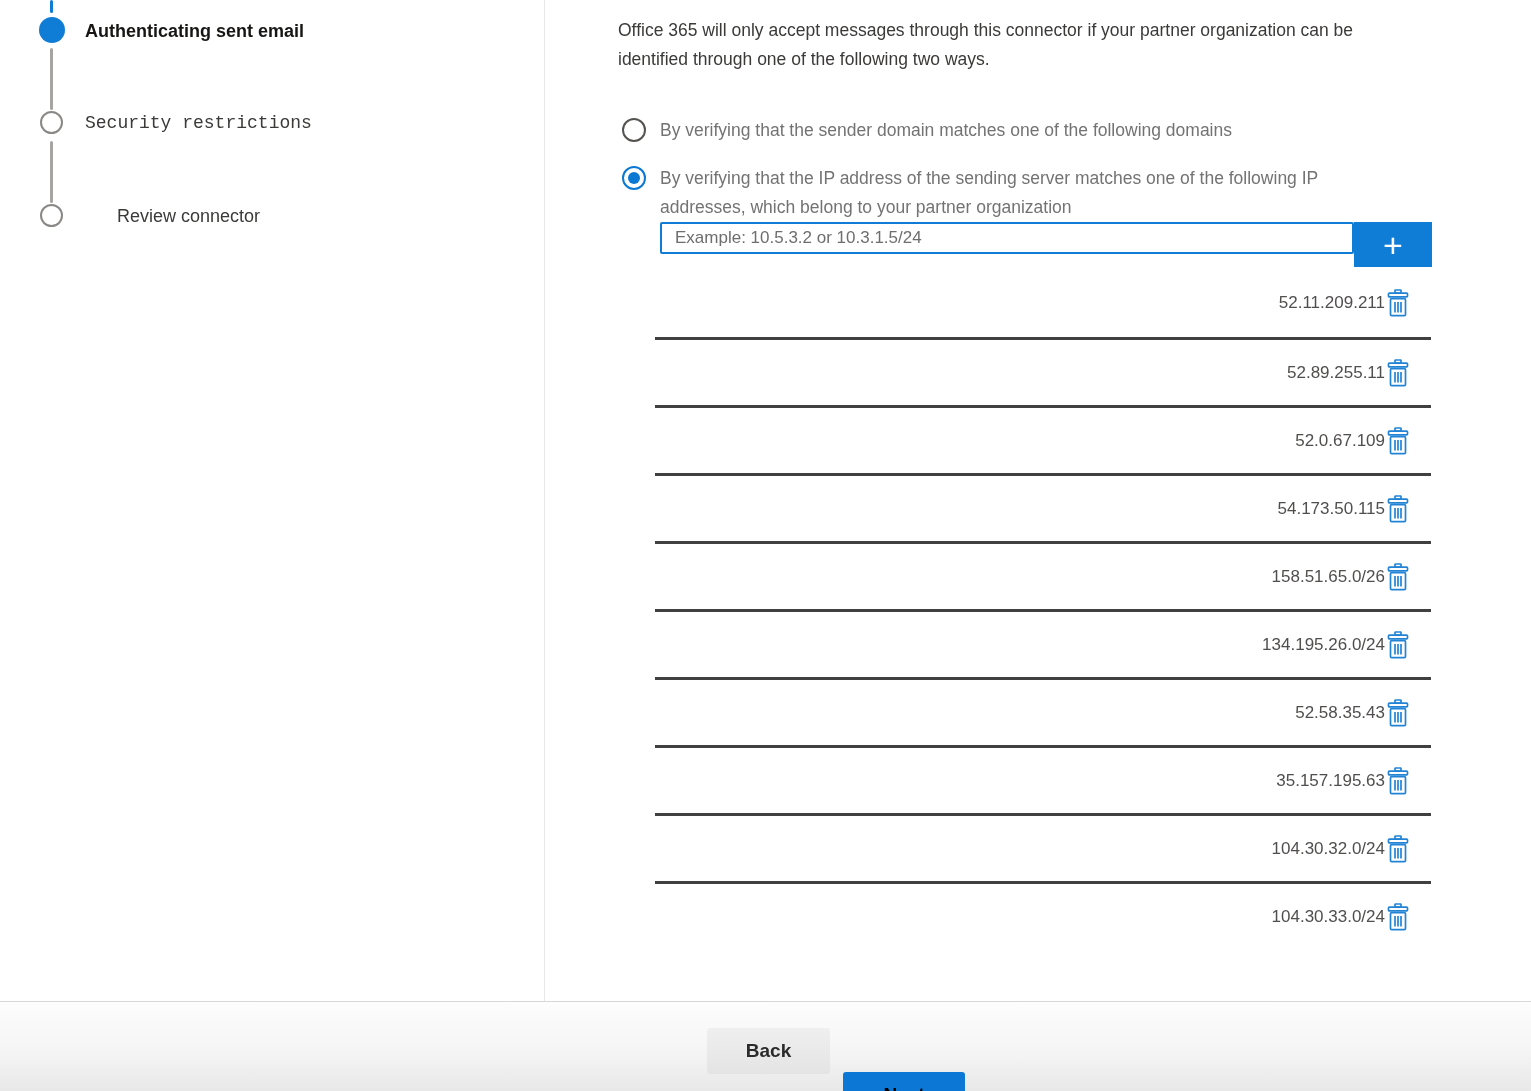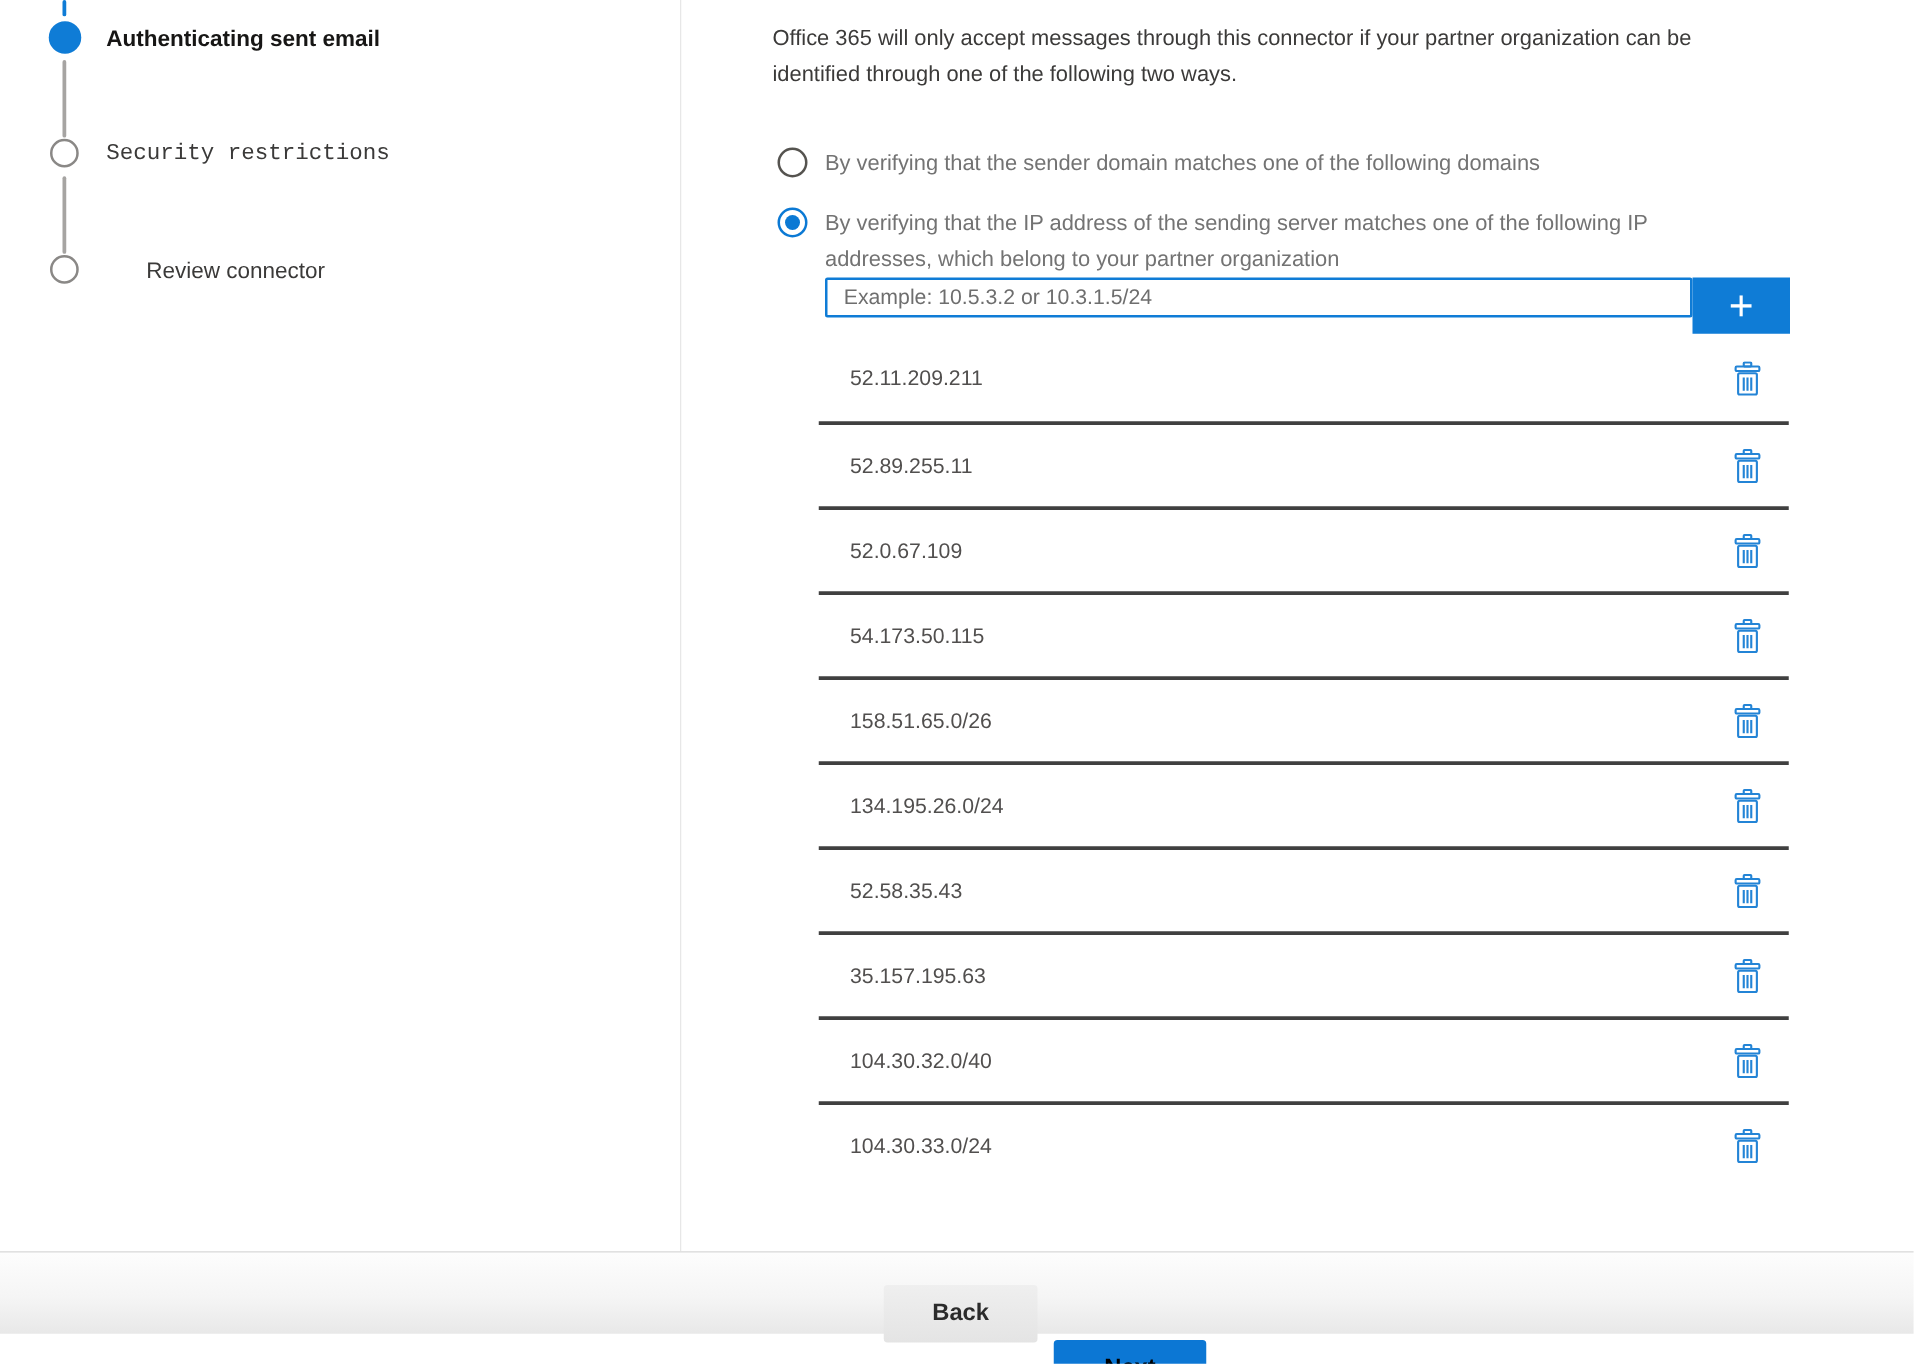--- a/index.html
+++ b/index.html
@@ -45,29 +45,29 @@
   .ip-entry { position: absolute; left: 114px; top: 222px; display: flex; }
   .ip-input { width: 694px; height: 32px; border: 2px solid #0f7cd6; border-radius: 2px;
     padding: 0 13px; font-size: 17px; color: #333; outline: none;
     font-family: "Liberation Sans", "DejaVu Sans", sans-serif; }
   .ip-input::placeholder { color: #6e6e6e; opacity: 1; }
   .add-btn { width: 78px; height: 45px; background: #0f7cd6; border: none; cursor: pointer;
     color: #fff; font-size: 34px; font-weight: 200; line-height: 40px;
     font-family: "Liberation Sans", "DejaVu Sans", sans-serif; }
 
   .ip-list { position: absolute; left: 109px; top: 269px; width: 776px; }
-  .ip-row { height: 68px; display: flex; align-items: center; justify-content: space-between;
+  .ip-row { height: 68px; display: flex; align-items: center; justify-content: flex-end;
     padding: 0 20px 0 25px; }
   .ip-row + .ip-row { border-top: 3px solid #404040; }
   .ip-text { font-size: 17px; color: #514f4e; }
   .del-btn { background: none; border: none; cursor: pointer; padding: 2px; display: flex;
     align-items: center; justify-content: center; }
 
   
-  .footer { position: absolute; left: 0; top: 1001px; width: 1531px; height: 66px;
+  .footer { position: absolute; left: 0; top: 1001px; width: 1531px; height: 90px;
     border-top: 1px solid #d8d8d8;
     background: linear-gradient(180deg, #fdfdfd 0%, #f5f5f5 55%, #e8e8e8 100%); }
   .btn { position: absolute; top: 26px; height: 46px; border: none; border-radius: 3px;
     font-size: 19px; font-weight: 600; cursor: pointer;
     font-family: "Liberation Sans", "DejaVu Sans", sans-serif; }
   .btn-back { left: 707px; width: 123px; color: #2b2b2b;
     background: linear-gradient(180deg, #efefef, #e4e4e4); }
   .btn-next { left: 843px; width: 122px; color: #000000; background: #0c77d4; margin-top: 44px; }
 </style>
 </head>
@@ -206,21 +206,21 @@
         <rect x="8" y="1" width="6" height="3.2" rx="0.6"></rect>
         <rect x="1.5" y="4.2" width="19" height="3.6" rx="0.9"></rect>
         <rect x="3.5" y="9.6" width="15" height="17" rx="1.2"></rect>
         <line x1="8" y1="13" x2="8" y2="23.5"></line>
         <line x1="11" y1="13" x2="11" y2="23.5"></line>
         <line x1="14" y1="13" x2="14" y2="23.5"></line>
       </svg>
     </button>
   </div>
         <div class="ip-row">
-    <span class="ip-text">104.30.32.0/40</span>
+    <span class="ip-text">104.30.32.0/24</span>
     <button class="del-btn">
       <svg width="22" height="28" viewBox="0 0 22 28" fill="none" stroke="#2384d6" stroke-width="1.7">
         <rect x="8" y="1" width="6" height="3.2" rx="0.6"></rect>
         <rect x="1.5" y="4.2" width="19" height="3.6" rx="0.9"></rect>
         <rect x="3.5" y="9.6" width="15" height="17" rx="1.2"></rect>
         <line x1="8" y1="13" x2="8" y2="23.5"></line>
         <line x1="11" y1="13" x2="11" y2="23.5"></line>
         <line x1="14" y1="13" x2="14" y2="23.5"></line>
       </svg>
     </button>

